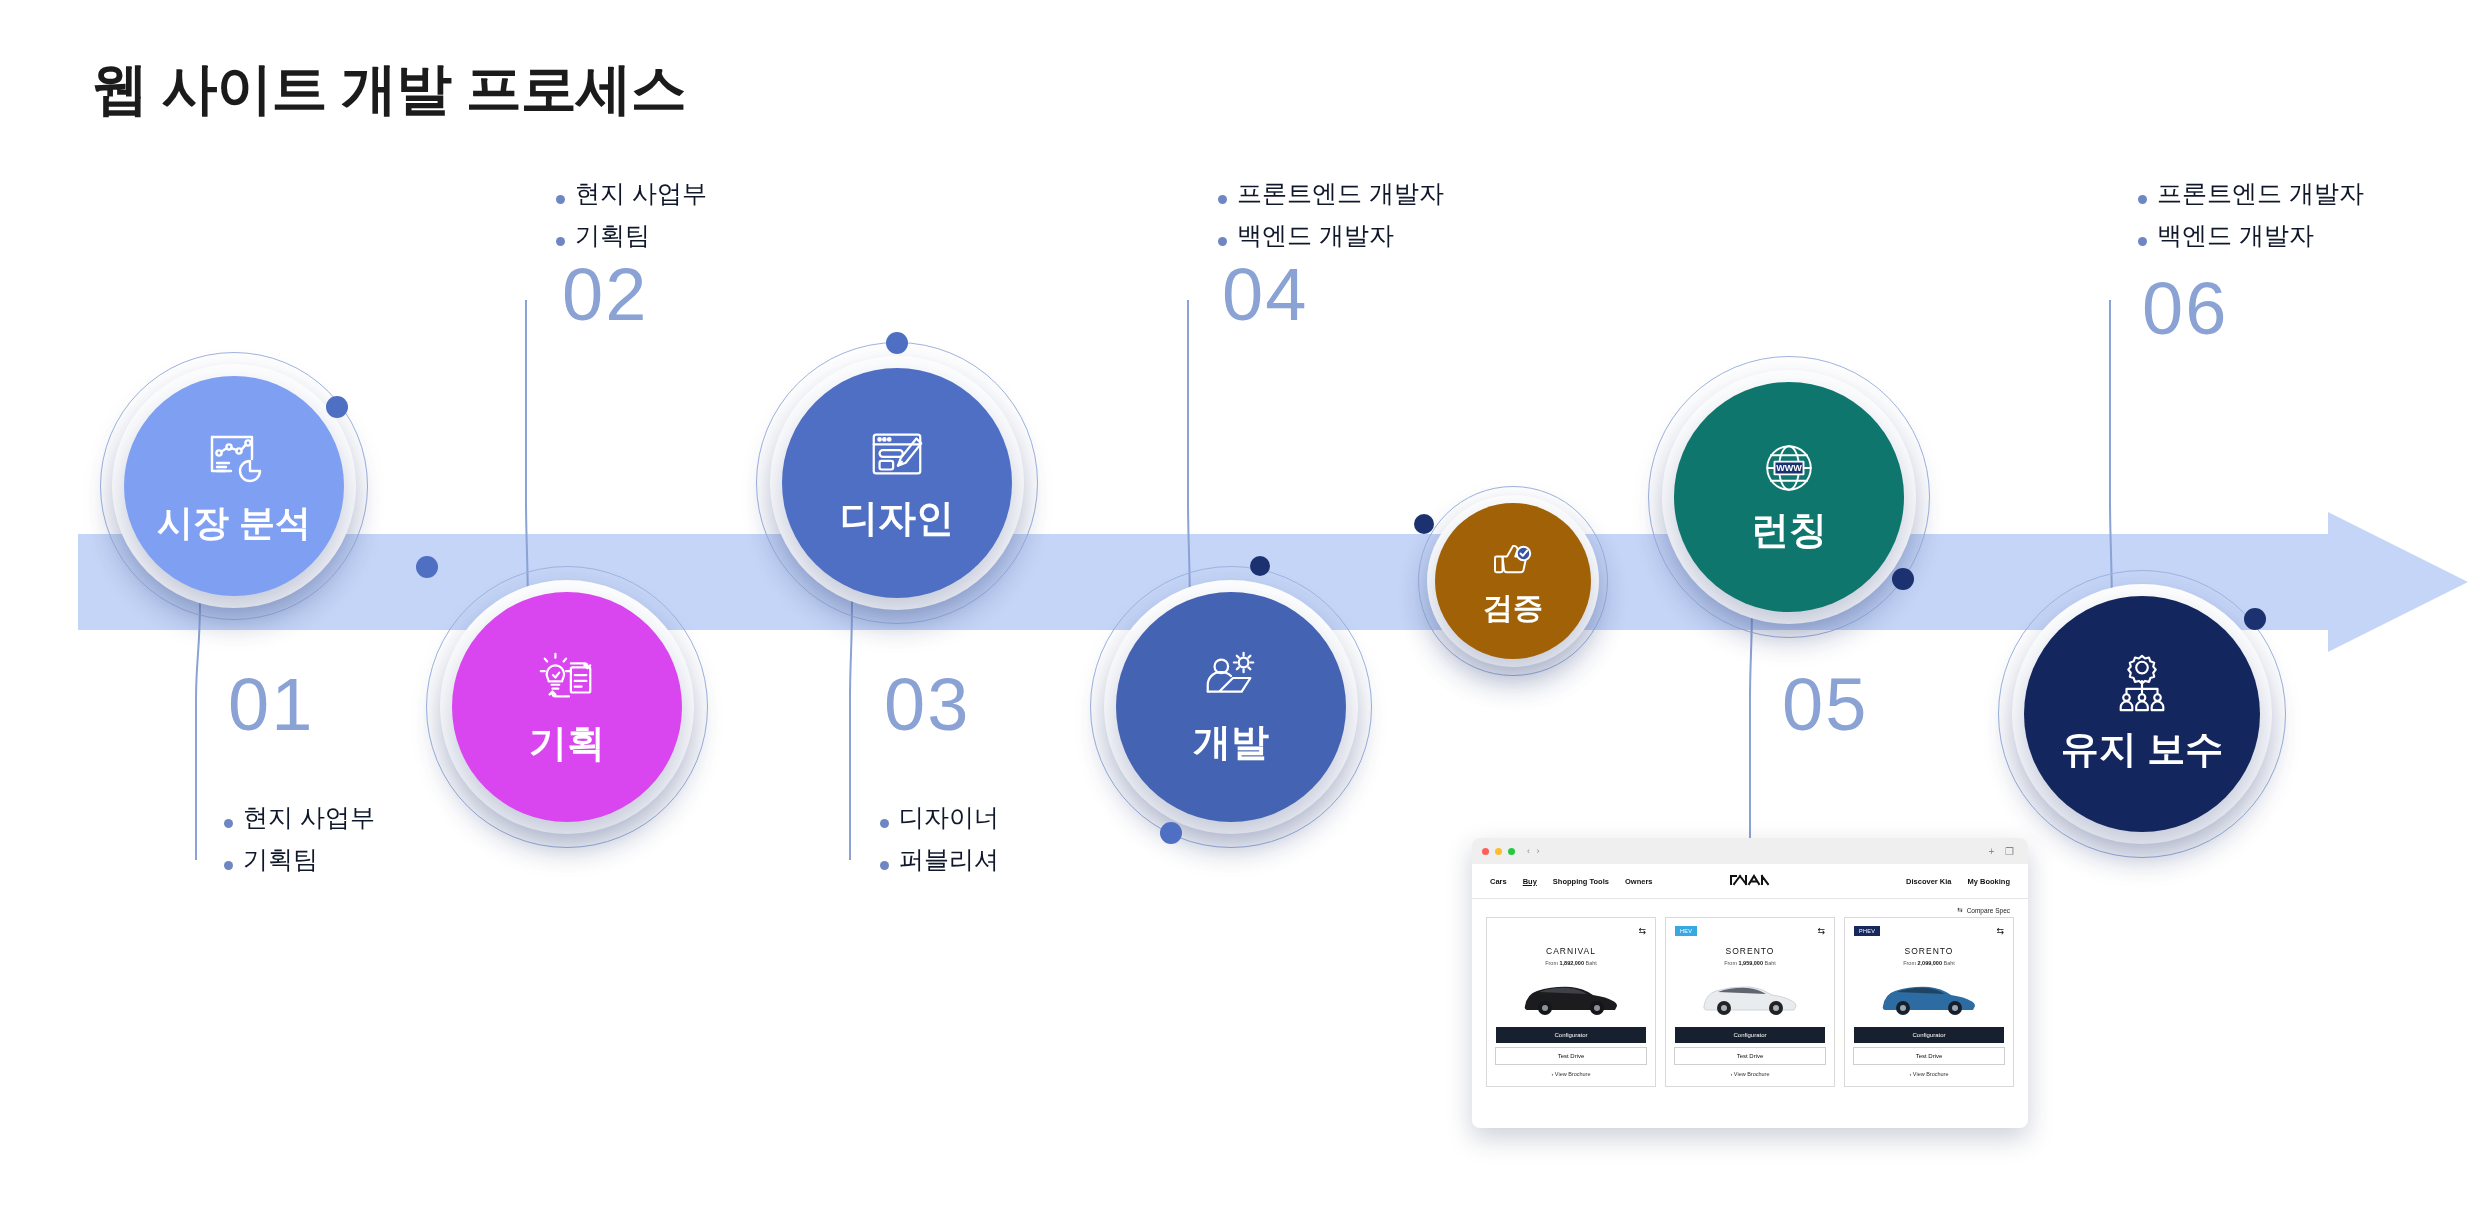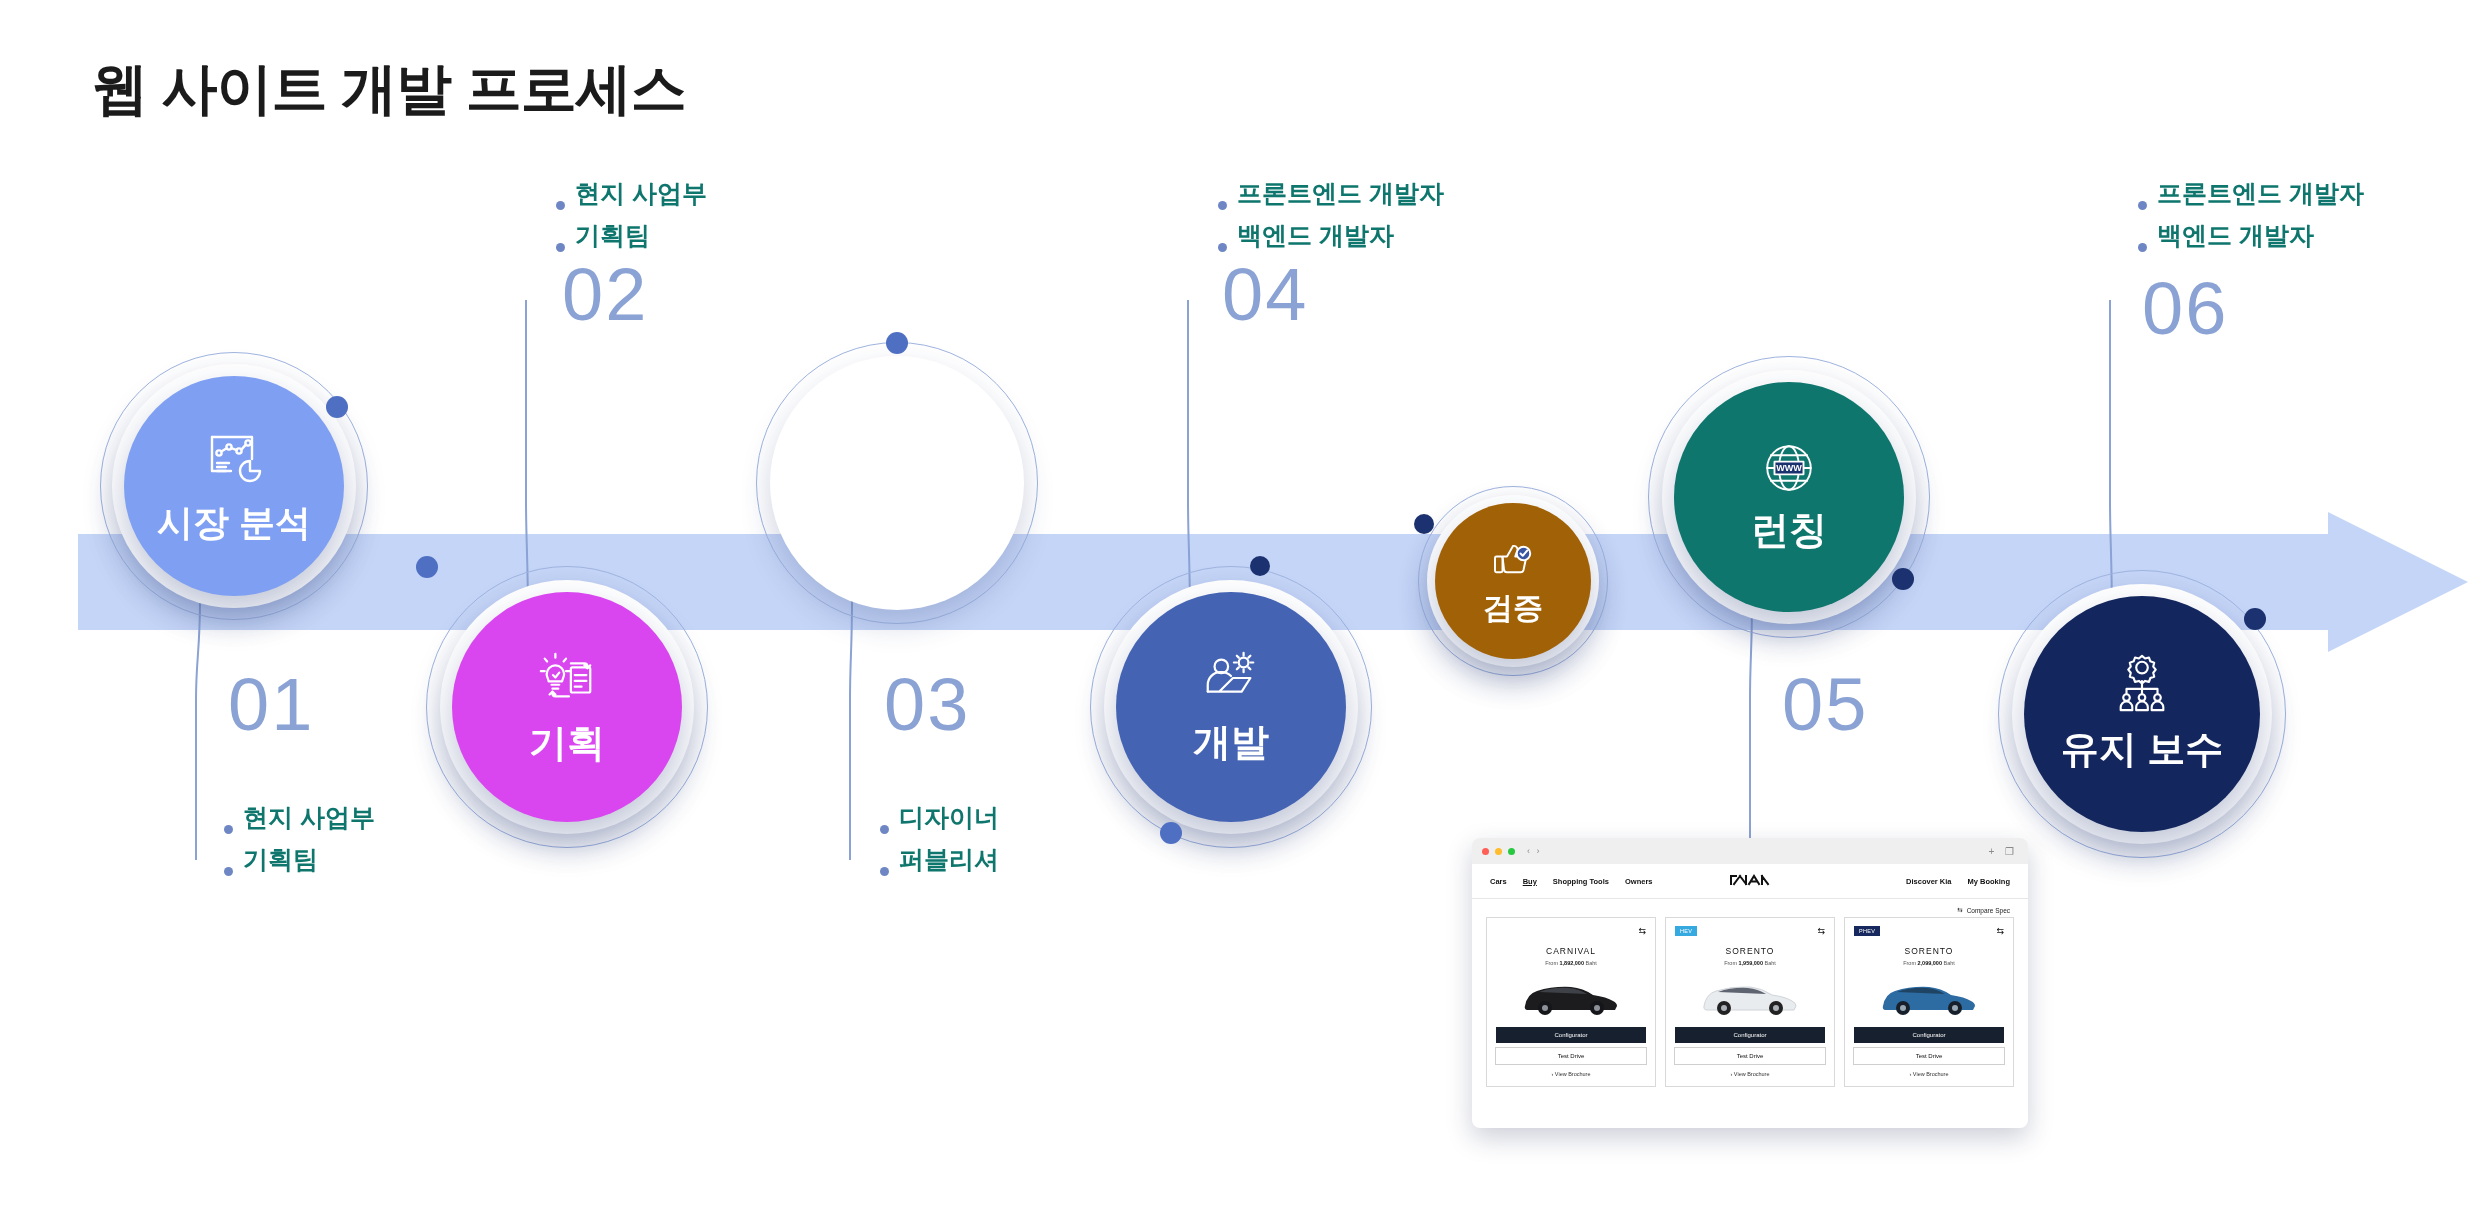--- a/index.html
+++ b/index.html
@@ -32,22 +32,22 @@
   .disc .ico{line-height:0;}
   .disc .cap{color:#fff;font-weight:700;white-space:nowrap;}
   .dot{position:absolute;border-radius:50%;}
 
   
   .num{position:absolute;font-size:74px;color:#8aa2d4;font-weight:400;
        letter-spacing:2px;line-height:1;}
 
   
   .bullets{position:absolute;}
-  .bullets .bl{display:flex;align-items:flex-end;gap:10px;
-               font-size:25px;font-weight:700;color:#0f766e;
+  .bullets .bl{display:flex;align-items:center;gap:10px;
+               font-size:25px;font-weight:400;color:#0f172a;
                line-height:1.36;white-space:nowrap;}
   .bullets .bl + .bl{margin-top:8px;}
   .bullets .bdot{width:9px;height:9px;border-radius:50%;background:#6e87c4;
                  margin-top:13px;flex:none;}
 
   
   .browser{position:absolute;left:1472px;top:838px;width:556px;height:290px;
            background:#fff;border-radius:8px;
            box-shadow:0 10px 26px rgba(30,40,80,.22);overflow:hidden;}
   .bw-bar{height:26px;background:#efefef;display:flex;align-items:center;
@@ -170,20 +170,36 @@
     </div>
   <div class="bl">
       <span class="bdot"></span>
       <span>기획팀</span>
     </div>
 </div>
 
 <div class="node" style="left:756px;top:342px;width:282px;height:282px;">
   <div class="ring" style="left:0;top:0;width:282px;height:282px;"></div>
   <div class="halo" style="left:14px;top:14px;width:254px;height:254px;"></div>
+  <div class="disc" style="left:26px;top:26px;width:230px;height:230px;background:#4f6fc4;">
+    <span class="ico">
+      <svg width="62" height="62" viewBox="0 0 64 64" fill="none" stroke="#fff" stroke-width="2.3" stroke-linecap="round" stroke-linejoin="round">
+        <rect x="8" y="12" width="48" height="40" rx="2.5"></rect>
+        <path d="M8 22 h48"></path>
+        <circle cx="14" cy="17" r="1.3" fill="#fff"></circle>
+          <circle cx="19" cy="17" r="1.3" fill="#fff"></circle>
+          <circle cx="24" cy="17" r="1.3" fill="#fff"></circle>
+        <rect x="14" y="28" width="24" height="7" rx="3.5"></rect>
+        <rect x="14" y="39" width="14" height="9" rx="2"></rect>
+        <path d="M52 16 L36 36 l-3 8 l8-3 L57 21 z"></path>
+        <path d="M33 44 l4 -4"></path>
+      </svg>
+    </span>
+    <span class="cap" style="font-size:38px;margin-top:8px;">디자인</span>
+  </div>
   <div class="dot" style="left:130px;top:-10px;width:22px;height:22px;background:#4e6fc2;"></div>
 </div>
 <div class="num" style="left:884px;top:668px;">03</div>
 <div class="bullets" style="left:880px;top:800px;">
   <div class="bl">
       <span class="bdot"></span>
       <span>디자이너</span>
     </div>
   <div class="bl">
       <span class="bdot"></span>

